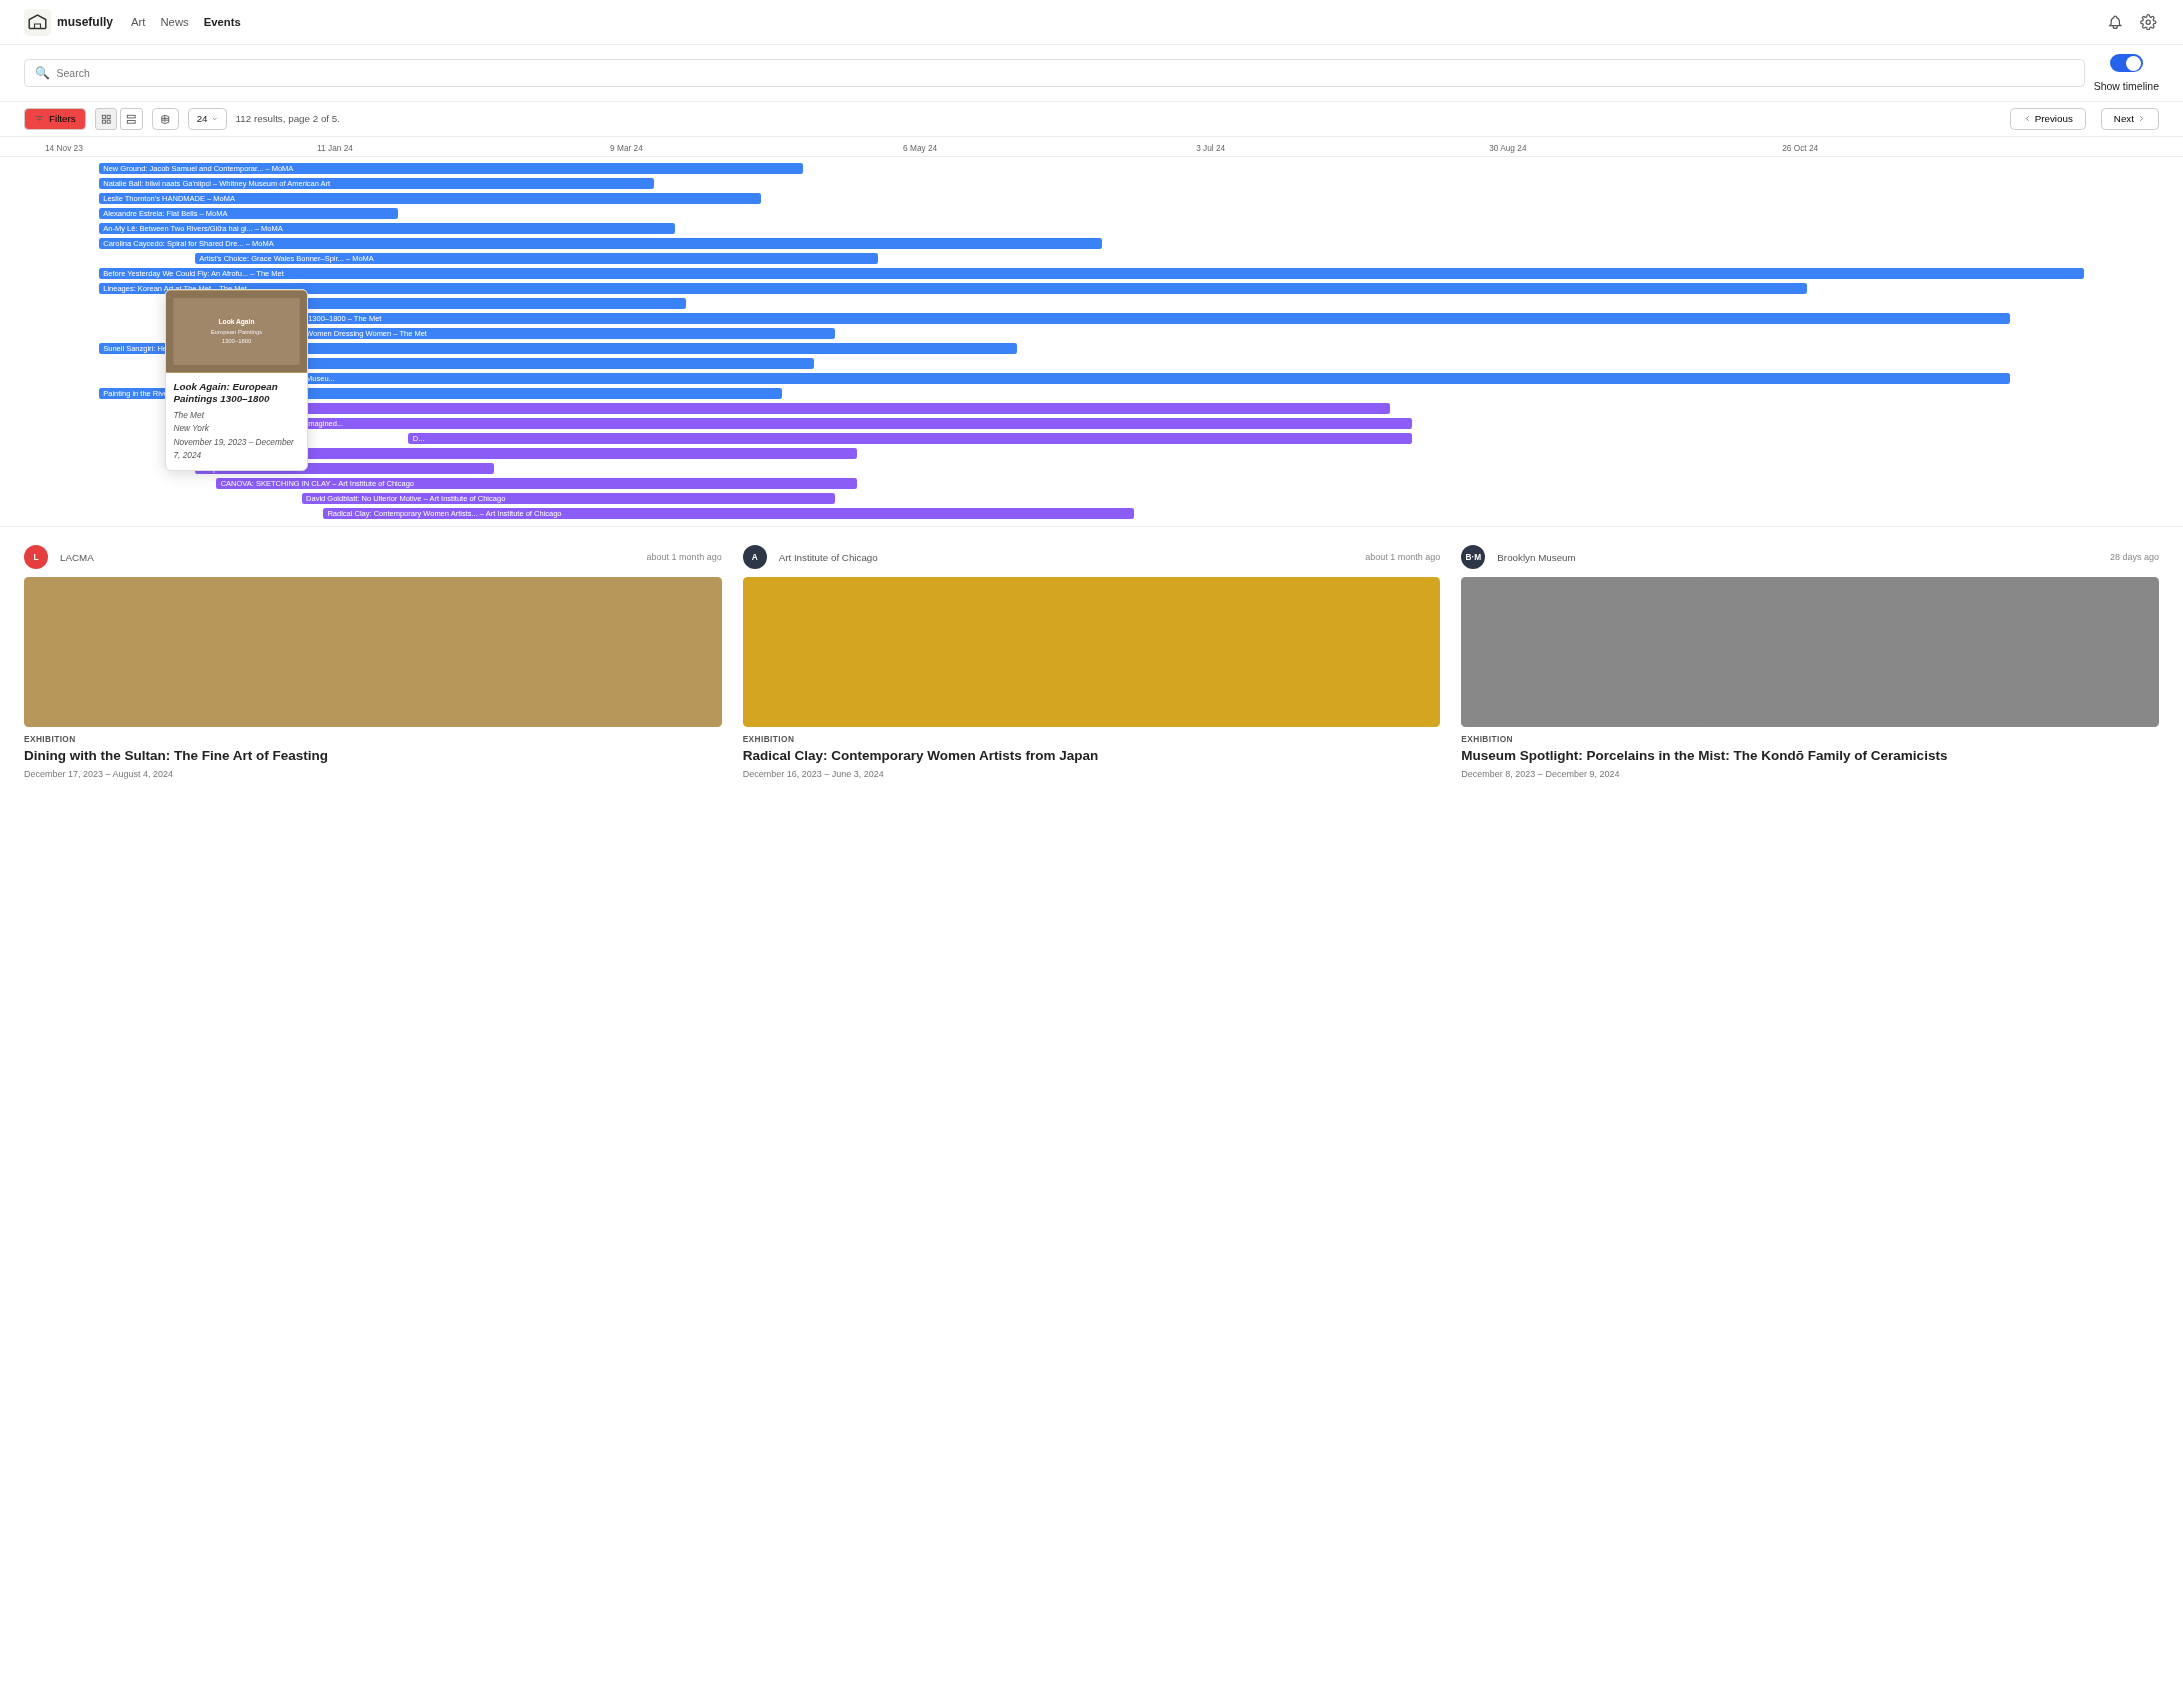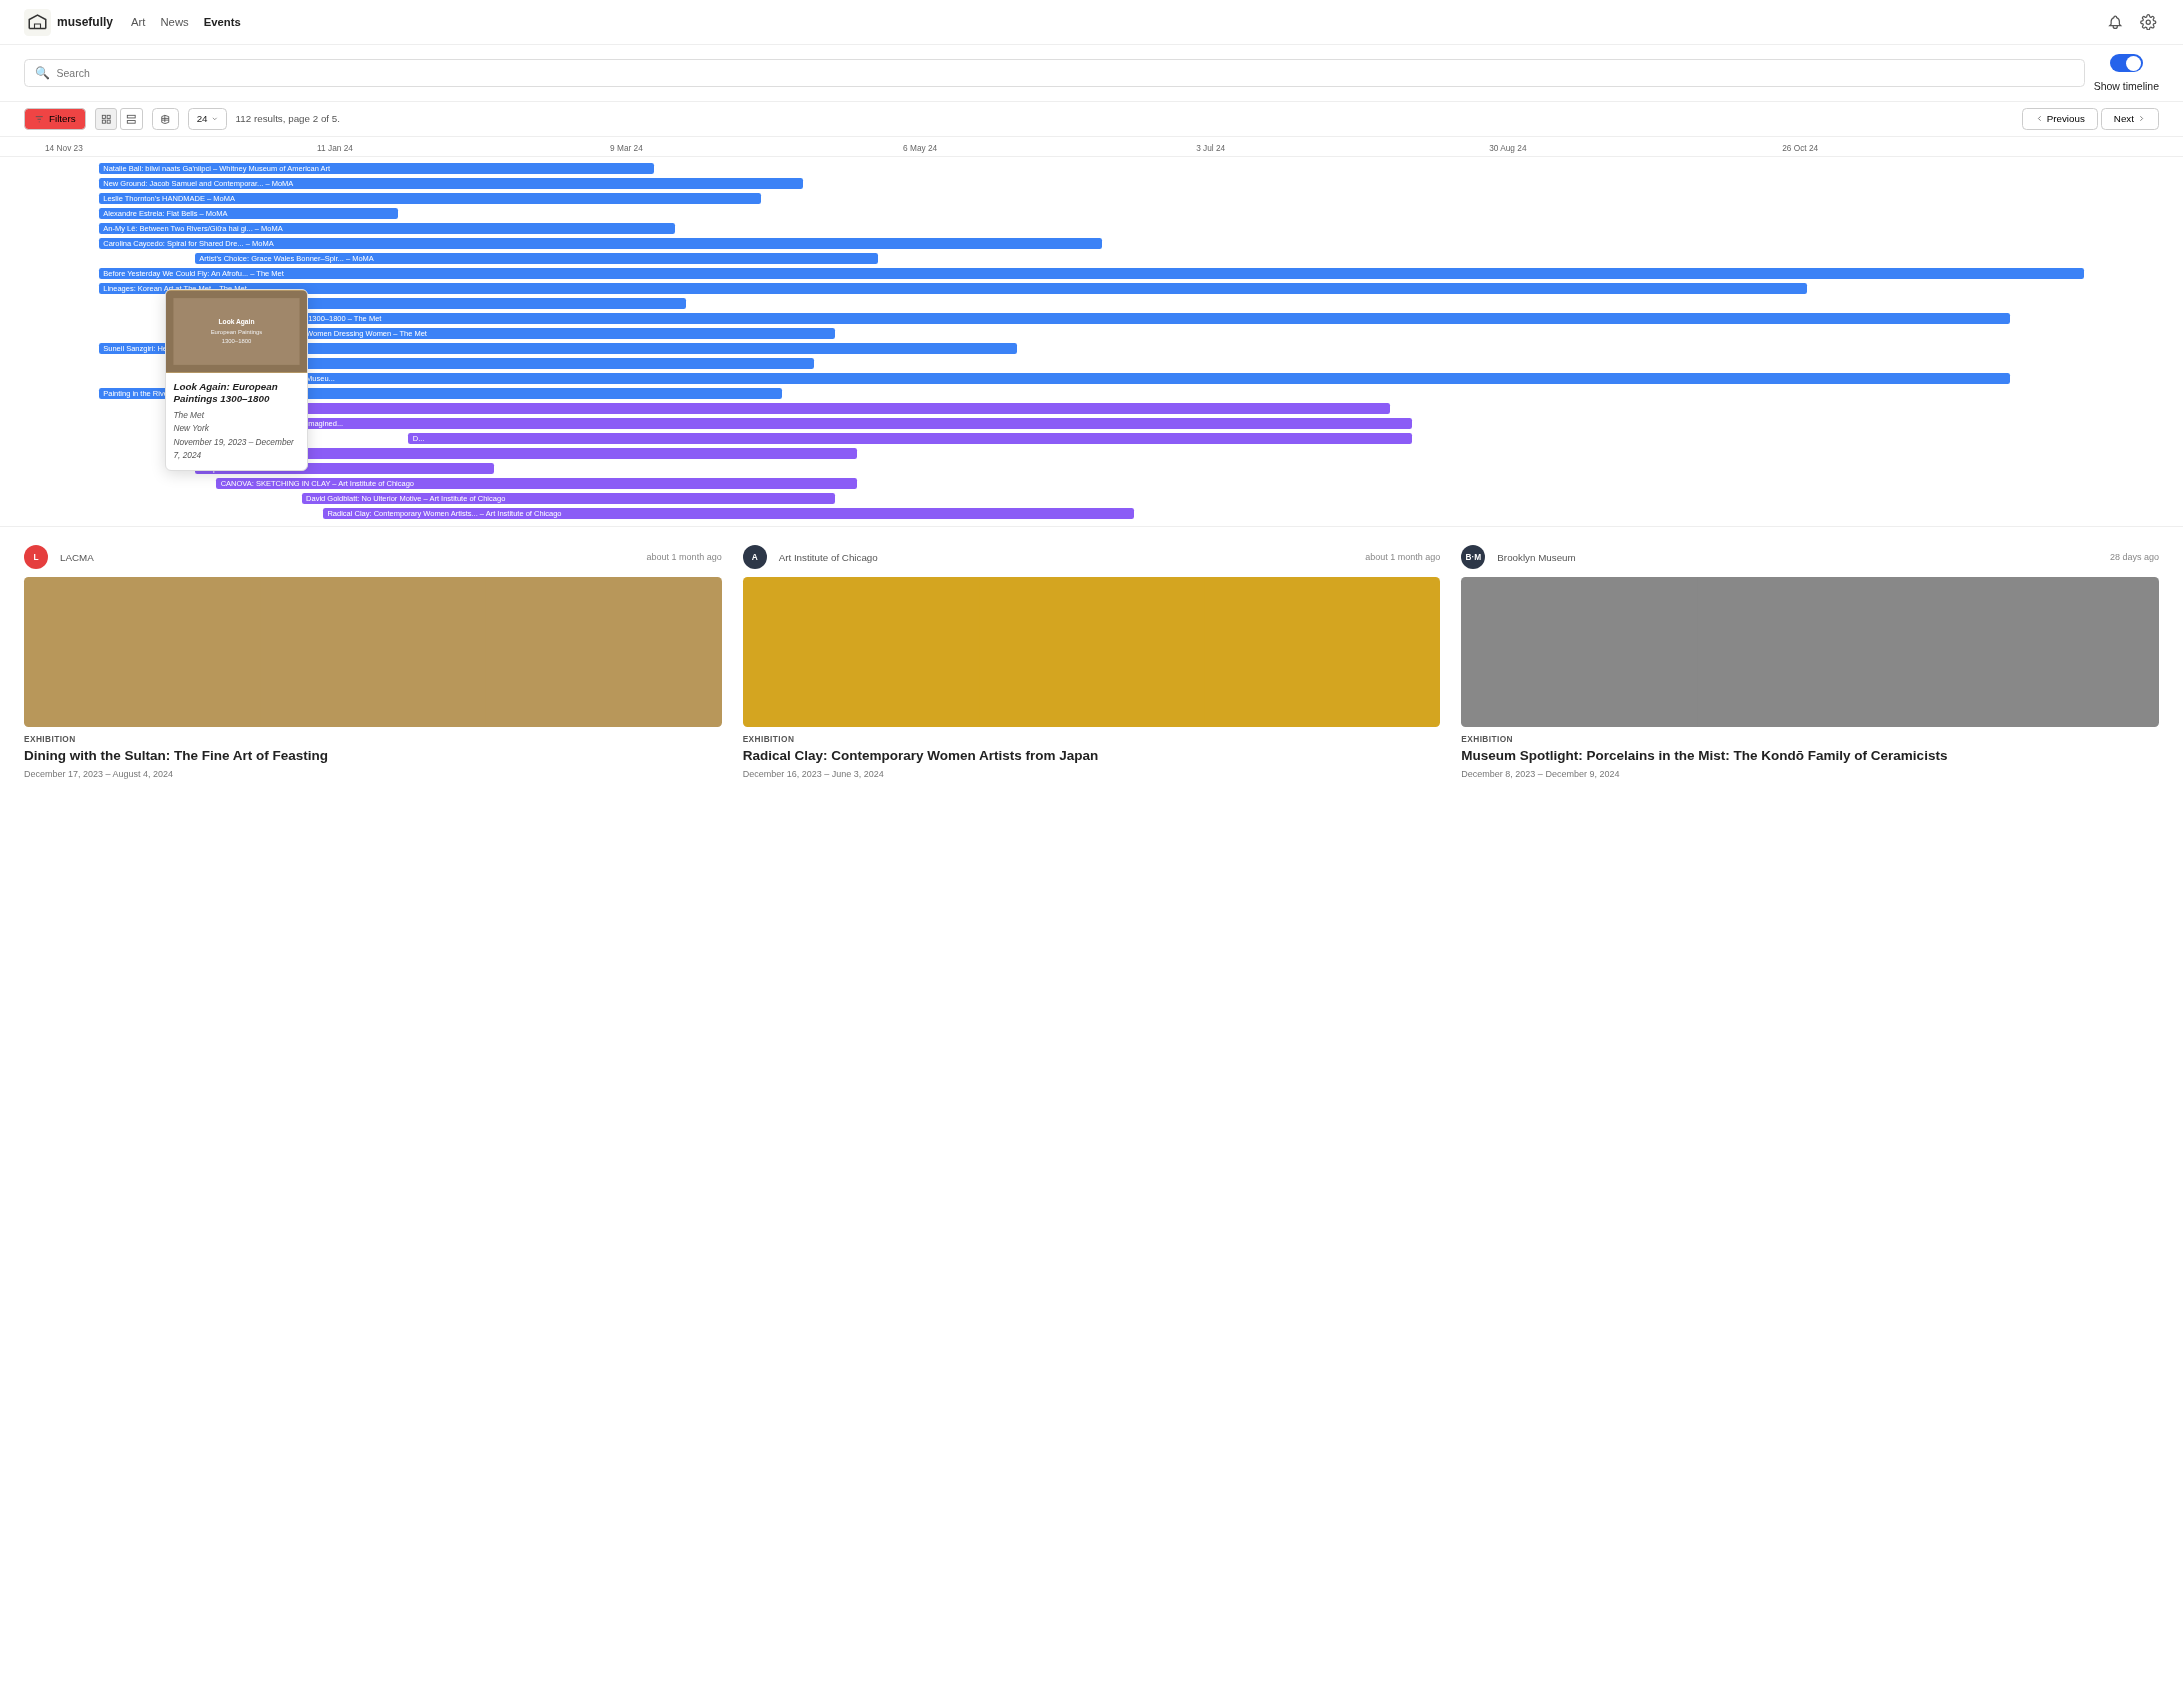--- a/index.html
+++ b/index.html
@@ -28,21 +28,21 @@
     
     .toolbar { display: flex; align-items: center; padding: 6px 24px; gap: 9px; border-bottom: 0.8px solid #eee; }
     .filter-btn { display: flex; align-items: center; gap: 4.5px; padding: 4.5px 9px; border: 0.8px solid #ccc; border-radius: 4.5px; cursor: pointer; background: #ef4444; font-size: 9.8px; }
     .view-icons { display: flex; gap: 3px; }
     .view-icon-btn { width: 22.5px; height: 22.5px; display: flex; align-items: center; justify-content: center; border: 0.8px solid #ccc; border-radius: 3px; cursor: pointer; background: #fff; font-size: 10.5px; }
     .view-icon-btn.active { background: #f0f0f0; }
     .sort-btn { display: flex; align-items: center; gap: 3px; padding: 4.5px 7.5px; border: 0.8px solid #ccc; border-radius: 4.5px; cursor: pointer; background: #fff; font-size: 9.8px; }
     .count-select { display: flex; align-items: center; gap: 3px; padding: 4.5px 7.5px; border: 0.8px solid #ccc; border-radius: 4.5px; cursor: pointer; background: #fff; font-size: 9.8px; }
     .results-info { font-size: 9.8px; color: #555; }
     .pagination { margin-left: auto; display: flex; align-items: center; gap: 3px; }
-    .pagination-btn { display: flex; align-items: center; gap: 3px; padding: 4.5px 12px; border: 0.8px solid #ccc; border-radius: 4.5px; cursor: pointer; background: #fff; font-size: 9.8px; }
+    .pagination-btn { display: flex; align-items: center; gap: 3px; padding: 4.5px 12px; border: 0.8px solid #ccc; border-radius: 4.5px; cursor: pointer; background: #fff; font-size: 9.8px; margin-left: 12px; }
 
     
     .timeline-section { background: #fff; border-bottom: 0.8px solid #eee; overflow: hidden; position: relative; padding: 0; }
     .timeline-header { display: flex; padding: 6px 45px 3px; border-bottom: 0.8px solid #eee; }
     .timeline-date { font-size: 8.3px; color: #666; flex: 1; text-align: left; }
     .timeline-bars { padding: 4.5px 24px; overflow: hidden; position: relative; min-height: 361px; }
     .timeline-bar-row { height: 13.5px; margin-bottom: 1.5px; position: relative; display: flex; align-items: center; }
     .timeline-bar { height: 10.5px; border-radius: 2.3px; position: absolute; display: flex; align-items: center; padding: 0 4.5px; font-size: 7.5px; color: #fff; white-space: nowrap; overflow: hidden; text-overflow: ellipsis; cursor: pointer; }
     .bar-blue { background: #3b82f6; }
     .bar-purple { background: #8b5cf6; }
@@ -177,24 +177,24 @@
     <span class="timeline-date" style="flex:0 0 14%">11 Jan 24</span>
     <span class="timeline-date" style="flex:0 0 14%">9 Mar 24</span>
     <span class="timeline-date" style="flex:0 0 14%">6 May 24</span>
     <span class="timeline-date" style="flex:0 0 14%">3 Jul 24</span>
     <span class="timeline-date" style="flex:0 0 14%">30 Aug 24</span>
     <span class="timeline-date" style="flex:0 0 17%">26 Oct 24</span>
   </div>
   <div class="timeline-bars" id="timeline-bars" style="position:relative;">
 
   <div class="timeline-bar-row">
+        <div class="timeline-bar bar-blue" style="left: 3.5%; width: 33%;">New Ground: Jacob Samuel and Contemporar... – MoMA</div>
+      </div>
+      <div class="timeline-bar-row">
         <div class="timeline-bar bar-blue" style="left: 3.5%; width: 26%;">Natalie Ball: bilwi naats Ga'niipci – Whitney Museum of American Art</div>
-      </div>
-      <div class="timeline-bar-row">
-        <div class="timeline-bar bar-blue" style="left: 3.5%; width: 33%;">New Ground: Jacob Samuel and Contemporar... – MoMA</div>
       </div>
       <div class="timeline-bar-row">
         <div class="timeline-bar bar-blue" style="left: 3.5%; width: 31%;">Leslie Thornton's HANDMADE – MoMA</div>
       </div>
       <div class="timeline-bar-row">
         <div class="timeline-bar bar-blue" style="left: 3.5%; width: 14%;">Alexandre Estrela: Flat Bells – MoMA</div>
       </div>
       <div class="timeline-bar-row">
         <div class="timeline-bar bar-blue" style="left: 3.5%; width: 27%;">An-My Lê: Between Two Rivers/Giữa hai gi... – MoMA</div>
       </div>

